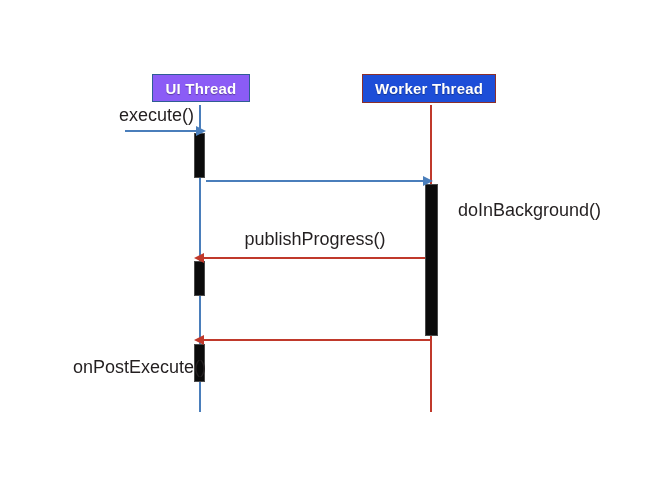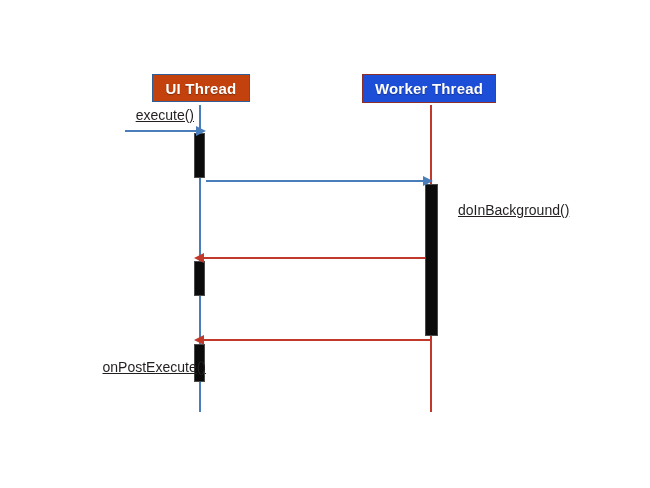--- a/index.html
+++ b/index.html
@@ -32,21 +32,21 @@
     font-weight: bold;
     letter-spacing: .2px;
     white-space: nowrap;
     text-shadow: 0 1px 1px rgba(0,0,0,.35);
   }
   .participant.ui {
     left: 152px;
     top: 74px;
     width: 98px;
     height: 28px;
-    background: #c2410c;
+    background: #8b5cf6;
     border: 1.5px solid #2f5d94;
   }
   .participant.worker {
     left: 362px;
     top: 74px;
     width: 134px;
     height: 29px;
     background: #1d4ed8;
     border: 1.5px solid #8c2f2a;
   }
@@ -111,24 +111,23 @@
 
   .msg-execute         { left: 125px; top: 130px; width: 72px; }
   .msg-onpreexecute    { left: 206px; top: 180px; width: 218px; }
   .msg-publishprogress { left: 203px; top: 257px; width: 222px; }
   .msg-onpostexecute   { left: 203px; top: 339px; width: 227px; }
 
   
   .label {
     position: absolute;
     color: #231f20;
-    font-size: 14px;
+    font-size: 18px;
     line-height: 19px;
     white-space: pre-line;
-    text-decoration: underline;
   }
   .label.right-align { text-align: right; }
   .label.center      { text-align: center; }
 
   .lbl-execute          { left: 44px;  top: 106px; width: 150px; }
   .lbl-onpreexecute     { left: 30px;  top: 169px; width: 164px; }
   .lbl-doinbackground   { left: 458px; top: 201px; width: 190px; text-align: left; }
   .lbl-publishprogress  { left: 215px; top: 230px; width: 200px; }
   .lbl-onprogressupdate { left: 40px;  top: 267px; width: 154px; }
   .lbl-onpostexecute    { left: 42px;  top: 358px; width: 164px; }
@@ -168,17 +167,18 @@
 
   <div class="msg red msg-onpostexecute">
     <span class="arrowhead left"></span>
   </div>
 
   <div class="label right-align lbl-execute">execute()</div>
 
 
   <div class="label lbl-doinbackground">doInBackground()</div>
 
+  <div class="label center lbl-publishprogress">publishProgress()</div>
 
 
   <div class="label right-align lbl-onpostexecute">onPostExecute()</div>
 
 </div>
 
 </body></html>

